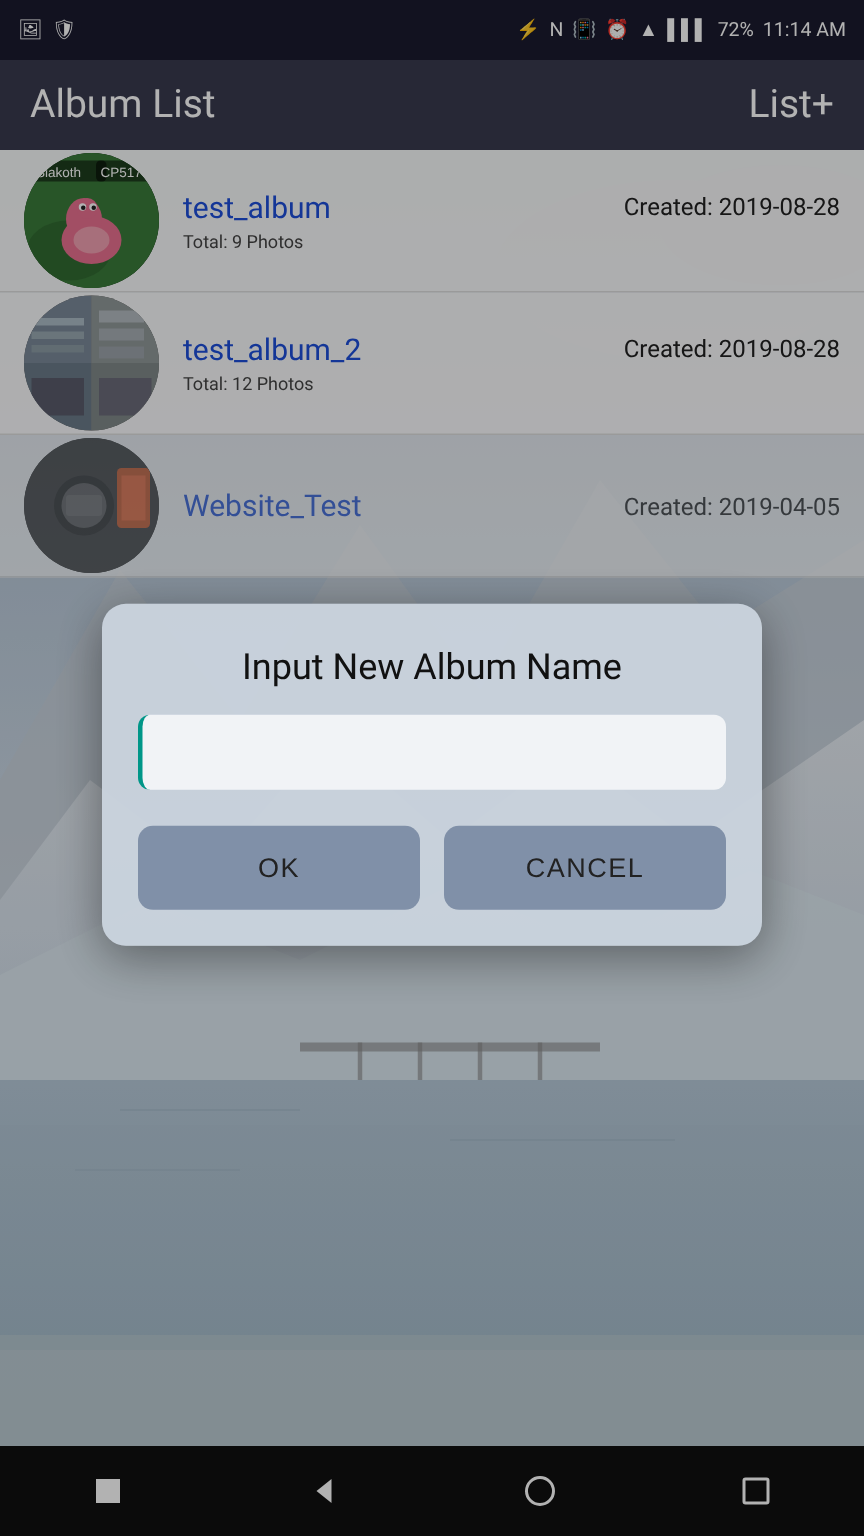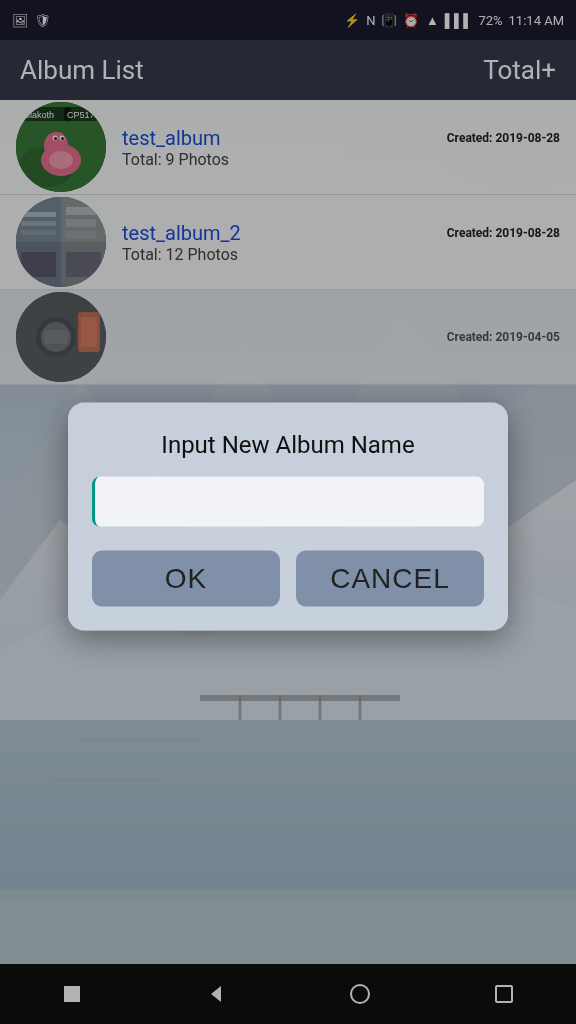--- a/index.html
+++ b/index.html
@@ -92,33 +92,33 @@
 
     .album-info {
       flex: 1;
     }
     .album-name {
       font-size: 20px;
       color: #1d4ed8;
       font-weight: 400;
     }
     .album-date {
-      font-size: 12px;
+      font-size: 16px;
       color: #222;
-      font-weight: 700;
+      font-weight: 400;
       margin-left: auto;
       white-space: nowrap;
     }
     .album-meta-row {
       display: flex;
       align-items: center;
       gap: 8px;
     }
     .album-photos {
-      font-size: 16px;
+      font-size: 12px;
       color: #444;
     }
 
     
     .pokemon-sprite {
       width: 100%;
       height: 100%;
       display: flex;
       align-items: center;
       justify-content: center;
@@ -172,21 +172,21 @@
     }
     .dialog-buttons {
       display: flex;
       gap: 16px;
     }
     .dialog-btn {
       flex: 1;
       height: 56px;
       border: none;
       border-radius: 10px;
-      font-size: 28px;
+      font-size: 18px;
       font-weight: 500;
       color: #222;
       background: #8090a8;
       cursor: pointer;
       letter-spacing: 1px;
     }
 
     
     .bottom-nav {
       position: fixed;
@@ -226,21 +226,21 @@
     <span>⏰</span>
     <span>▲</span>
     <span>▌▌▌</span>
     <span>72%</span>
     <span>11:14 AM</span>
   </div>
 </div>
 
 <div class="app-bar">
   <span class="app-bar-title">Album List</span>
-  <span class="app-bar-action">Total+</span>
+  <span class="app-bar-action">List+</span>
 </div>
 
 <div style="position:absolute; top:100px; left:0; width:576px; height:864px; z-index:0; overflow:hidden;">
   <svg width="576" height="864" viewBox="0 0 576 864" xmlns="http://www.w3.org/2000/svg">
 
     <defs>
       <linearGradient id="skyGrad" x1="0" y1="0" x2="0" y2="1">
         <stop offset="0%" stop-color="#9aabbf"></stop>
         <stop offset="30%" stop-color="#b8c8d8"></stop>
         <stop offset="60%" stop-color="#d0dce8"></stop>
@@ -359,20 +359,21 @@
         <rect x="0" y="0" width="90" height="90" fill="#333"></rect>
         <circle cx="40" cy="45" r="20" fill="#222"></circle>
         <circle cx="40" cy="45" r="15" fill="#555"></circle>
         <rect x="28" y="38" width="24" height="14" rx="2" fill="#666"></rect>
         <rect x="62" y="20" width="22" height="40" rx="3" fill="#c85020"></rect>
         <rect x="65" y="25" width="16" height="30" fill="#e86030"></rect>
       </svg>
     </div>
     <div class="album-info">
       <div class="album-meta-row">
+        <span class="album-name">Website_Test</span>
         <span class="album-date">Created: 2019-04-05</span>
       </div>
     </div>
   </div>
 
 </div>
 
 <div class="dialog">
   <div class="dialog-title">Input New Album Name</div>
   <input type="text" class="dialog-input" placeholder="" style="">

